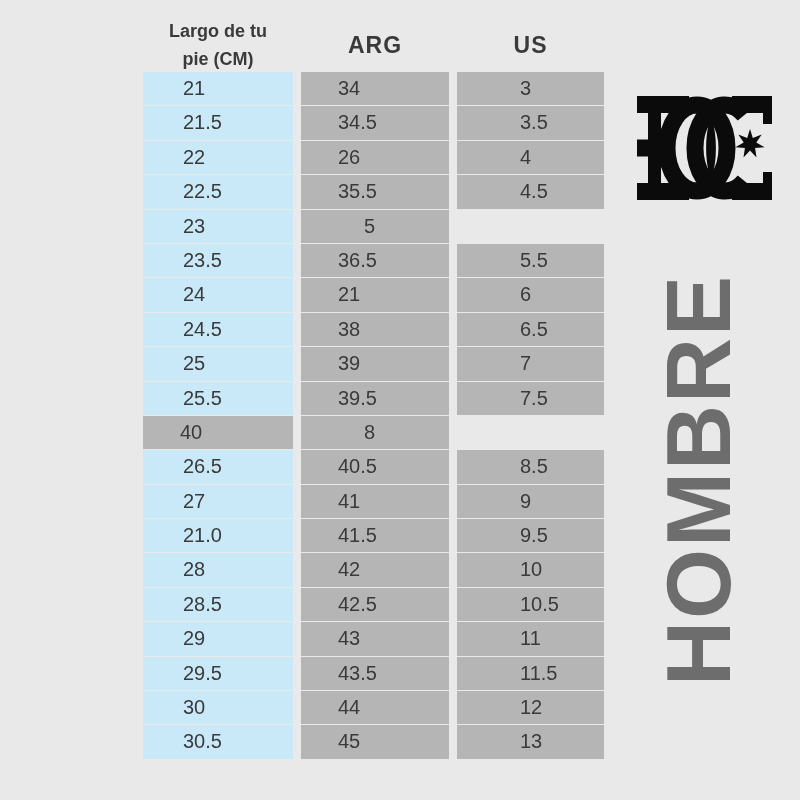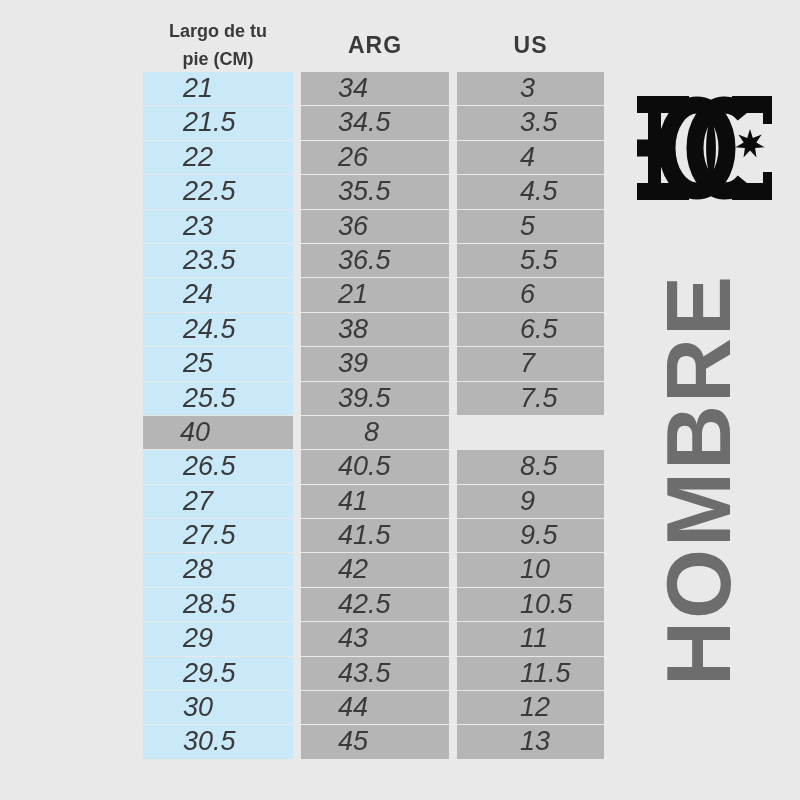--- a/index.html
+++ b/index.html
@@ -28,22 +28,22 @@
   }
   .thead{height:54px;}
   .th{
     display:flex;align-items:center;justify-content:center;
     color:var(--text);font-weight:bold;text-align:center;
   }
   .th-cm{font-size:18px;line-height:19px;flex-direction:column;gap:9px;}
   .th-size{font-size:23px;letter-spacing:1px;}
   .tr{height:33.4px;margin-bottom:1px;}
   .td{
-    font-size:27px;line-height:33.4px;color:var(--text);
-    white-space:nowrap;overflow:hidden;font-style:italic;
+    font-size:20px;line-height:33.4px;color:var(--text);
+    white-space:nowrap;overflow:hidden;
   }
   .td-cm{background:var(--cm-bg);padding-left:40px;}
   .td-arg{background:var(--size-bg);padding-left:37px;}
   .td-us{background:var(--size-bg);padding-left:63px;}
 
   
   .dc-logo{position:absolute;left:637px;top:96px;width:135px;height:104px;}
   .hombre{
     position:absolute;left:484px;top:434px;width:430px;height:92px;
     transform:rotate(-90deg);transform-origin:center;
@@ -81,21 +81,20 @@
           <div class="td td-arg">26</div>
           <div class="td td-us">4</div>
         </div>
         <div class="tr">
           <div class="td td-cm">22.5</div>
           <div class="td td-arg">35.5</div>
           <div class="td td-us">4.5</div>
         </div>
         <div class="tr">
           <div class="td td-cm">23</div>
-          <div class="td td-arg">36</div>
           <div class="td td-us">5</div>
         </div>
         <div class="tr">
           <div class="td td-cm">23.5</div>
           <div class="td td-arg">36.5</div>
           <div class="td td-us">5.5</div>
         </div>
         <div class="tr">
           <div class="td td-cm">24</div>
           <div class="td td-arg">21</div>
@@ -124,21 +123,21 @@
           <div class="td td-cm">26.5</div>
           <div class="td td-arg">40.5</div>
           <div class="td td-us">8.5</div>
         </div>
         <div class="tr">
           <div class="td td-cm">27</div>
           <div class="td td-arg">41</div>
           <div class="td td-us">9</div>
         </div>
         <div class="tr">
-          <div class="td td-cm">27.5</div>
+          <div class="td td-cm">21.0</div>
           <div class="td td-arg">41.5</div>
           <div class="td td-us">9.5</div>
         </div>
         <div class="tr">
           <div class="td td-cm">28</div>
           <div class="td td-arg">42</div>
           <div class="td td-us">10</div>
         </div>
         <div class="tr">
           <div class="td td-cm">28.5</div>

